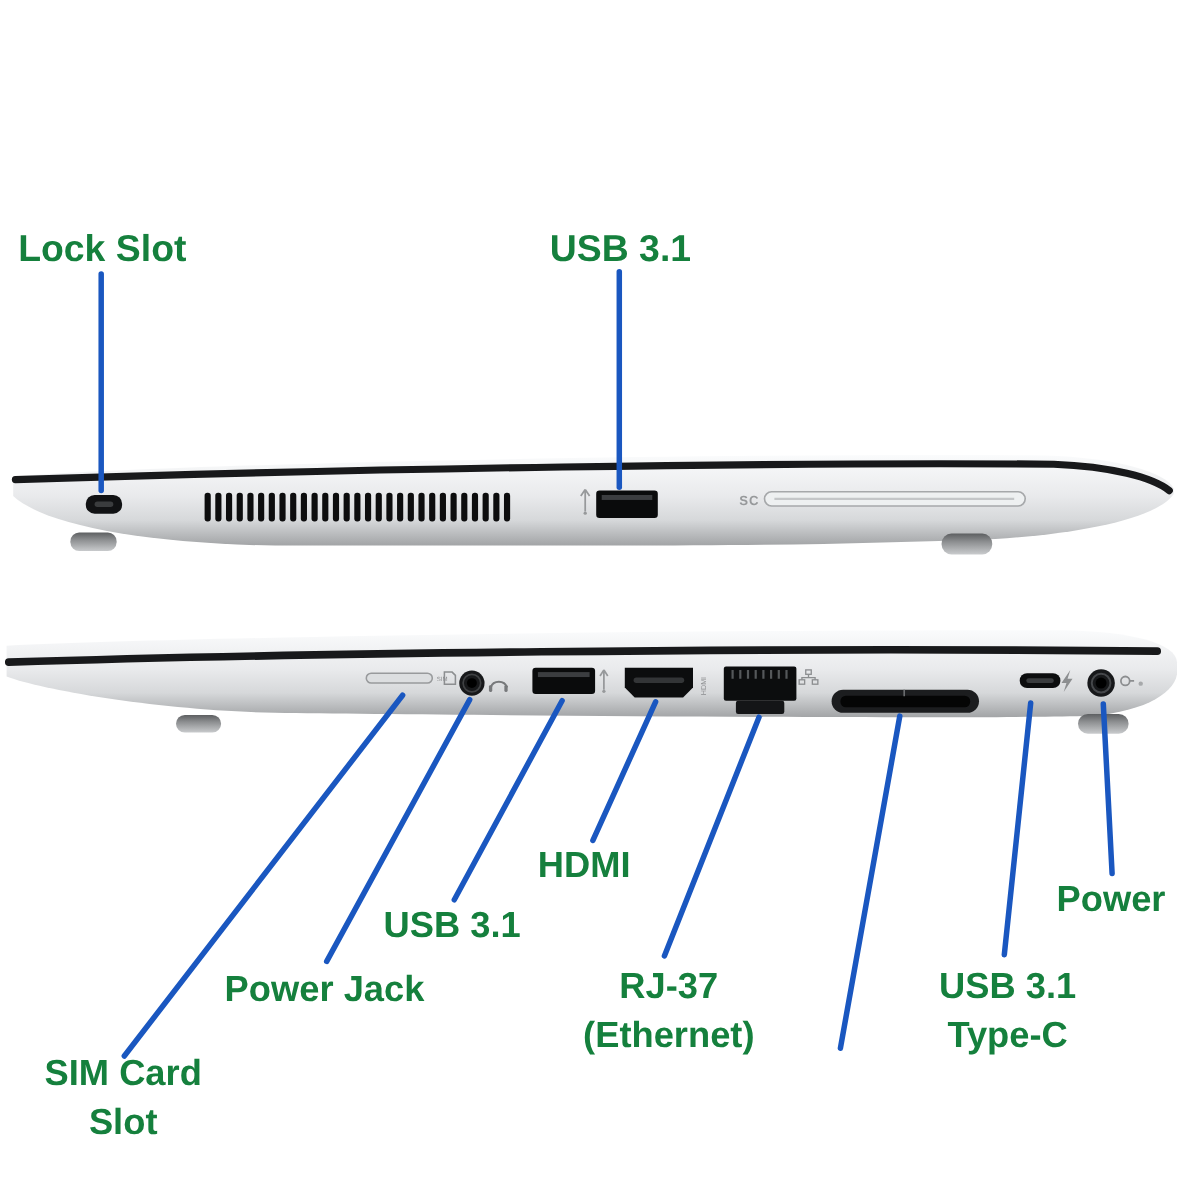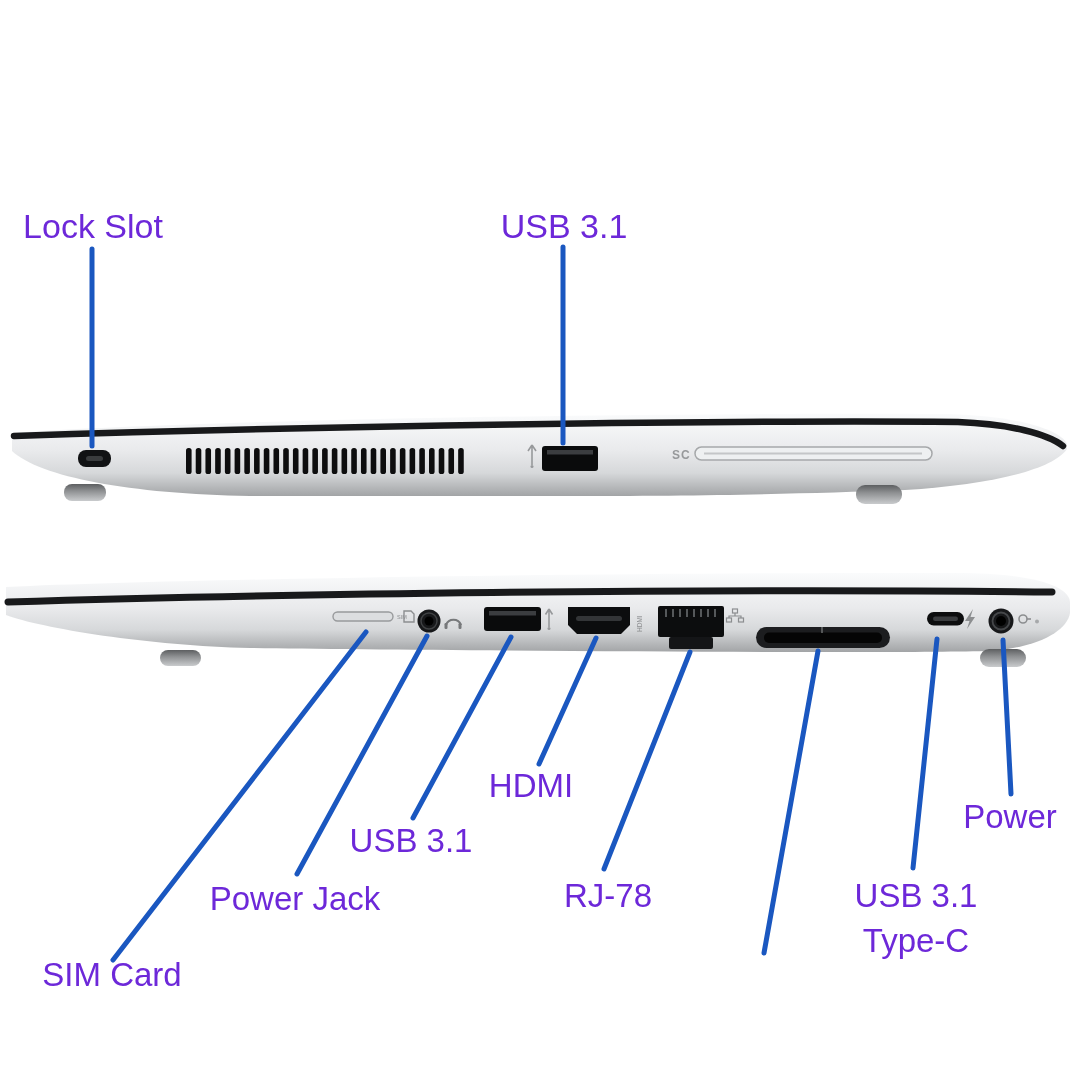--- a/index.html
+++ b/index.html
@@ -3,21 +3,21 @@
 <meta charset="utf-8">
 <style>
   html,body{margin:0;padding:0;background:#ffffff;}
   .canvas{position:relative;width:1080px;height:1080px;background:#ffffff;overflow:hidden;
           font-family:"Liberation Sans",sans-serif;}
   svg{position:absolute;left:0;display:block;}
   .laptop-top{top:395px;}
   .laptop-bottom{top:555px;}
   .leaders{top:0;}
   .label{position:absolute;transform:translateX(-50%);text-align:center;white-space:nowrap;
-         color:#6d28d9;font-weight:400;font-size:33px;line-height:45px;}
+         color:#15803d;font-weight:700;font-size:33px;line-height:45px;}
   .label.toprow{font-size:34px;line-height:40px;}
   .lbl-lock {left:93px; top:206px;}
   .lbl-usb-top{left:564px;top:206px;}
   .lbl-hdmi {left:531px;top:763px;}
   .lbl-usb-b{left:411px;top:818px;}
   .lbl-combo{left:295px;top:876px;}
   .lbl-rj45 {left:608px;top:873px;}
   .lbl-sim  {left:112px;top:952px;}
   .lbl-dock {left:763px;top:956px;}
   .lbl-usbc {left:916px;top:873px;}
@@ -212,24 +212,26 @@
   <div class="label lbl-hdmi">
     <div>HDMI</div>
   </div>
   <div class="label lbl-usb-b">
     <div>USB 3.1</div>
   </div>
   <div class="label lbl-combo">
     <div>Power Jack</div>
   </div>
   <div class="label lbl-rj45">
-    <div>RJ-78</div>
+    <div>RJ-37</div>
+    <div>(Ethernet)</div>
   </div>
   <div class="label lbl-sim">
     <div>SIM Card</div>
+    <div>Slot</div>
   </div>
   <div class="label lbl-dock">
   </div>
   <div class="label lbl-usbc">
     <div>USB 3.1</div>
     <div>Type-C</div>
   </div>
   <div class="label lbl-power">
     <div>Power</div>
   </div>

